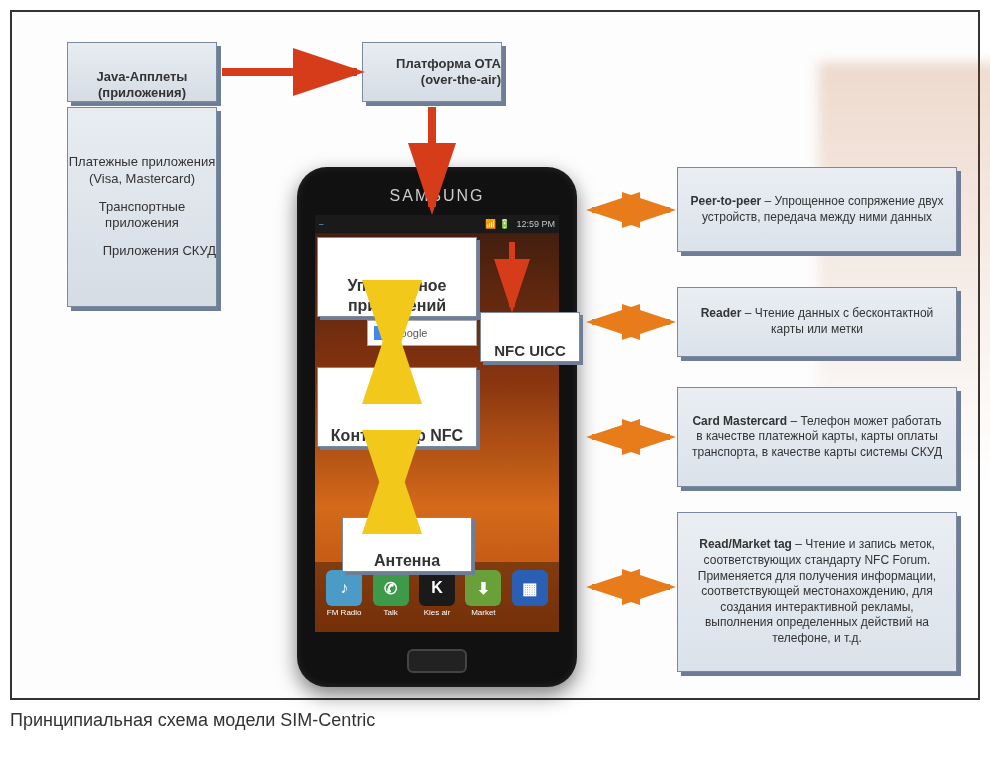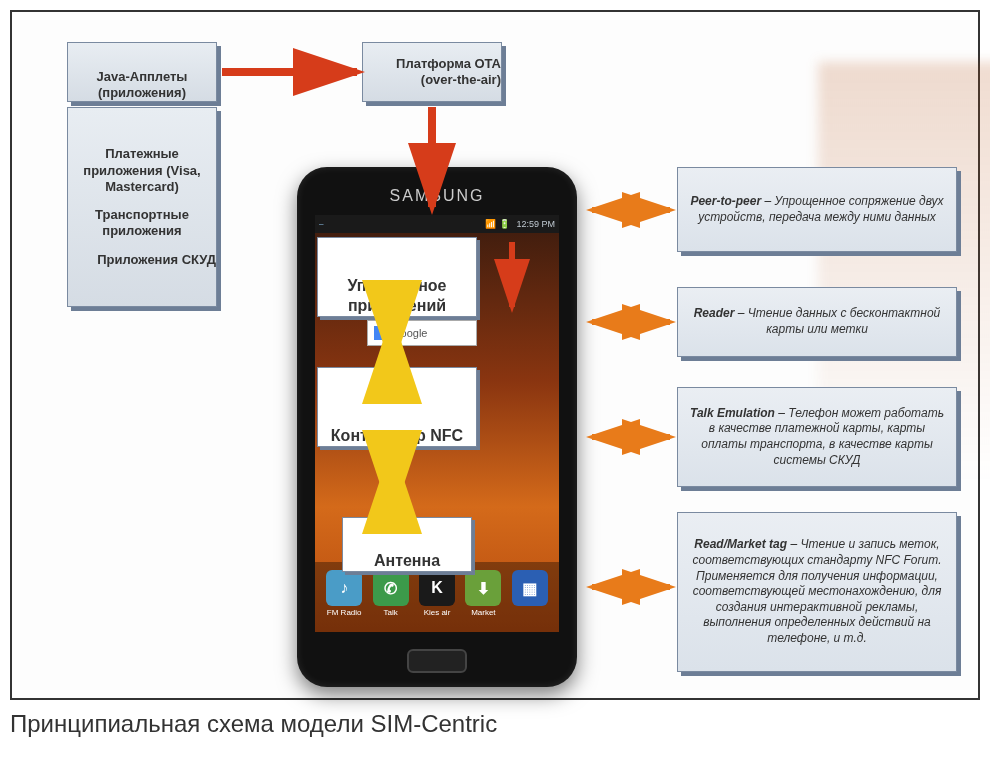--- a/index.html
+++ b/index.html
@@ -17,56 +17,55 @@
     top: 10px;
     width: 970px;
     height: 690px;
     border: 2px solid #333;
     background: #fdfdfd;
   }
   .caption {
     position: absolute;
     left: 10px;
     top: 710px;
-    font-size: 24px;
+    font-size: 18px;
     color: #333;
   }
   .box {
     position: absolute;
     background: linear-gradient(to bottom, #e8edf2, #d5dce4);
     border: 1px solid #7a8aa0;
     box-shadow: 4px 4px 0 #6d7e96;
     font-size: 13px;
     text-align: center;
     display: flex;
     align-items: flex-end;
     justify-content: center;
     color: #333;
     line-height: 1.25;
   }
   .box.white {
     background: #fff;
     box-shadow: 3px 3px 0 #6d7e96;
   }
   .box.tall { flex-direction: column; gap: 12px; font-weight: bold; }
-  .box.tall span { display: block; font-weight: bold; }
+  .box.tall span { display: block; font-weight: normal; }
   .right-box {
     position: absolute;
     background: linear-gradient(to bottom, #eaeef3, #dbe2ea);
     border: 1px solid #7a8aa0;
     box-shadow: 4px 4px 0 #6d7e96;
     font-size: 12px;
     padding: 10px 12px;
     color: #333;
     line-height: 1.3;
     text-align: center;
     display: flex;
     align-items: center;
     justify-content: center;
-    font-style: italic;
   }
   .right-box b { font-weight: bold; }
   
   .phone {
     position: absolute;
     left: 285px;
     top: 155px;
     width: 280px;
     height: 520px;
     background: #111;
@@ -222,39 +221,42 @@
         </div>
     </div>
     <div class="phone-home"></div>
   </div>
   <div class="phone-reflection"></div>
 
   <div class="box white" style="left:305px; top:225px; width:160px; height:80px; font-size:16px; font-weight:bold;">
     <span>Упрощенное приложений</span>
   </div>
 
+  <div class="box white" style="left:468px; top:300px; width:100px; height:50px; font-size:15px; font-weight:bold;">
+    <span>NFC UICC</span>
+  </div>
 
   <div class="box white" style="left:305px; top:355px; width:160px; height:80px; font-size:16px; font-weight:bold;">
     <span>Контроллер NFC</span>
   </div>
 
   <div class="box white" style="left:330px; top:505px; width:130px; height:55px; font-size:16px; font-weight:bold;">
     <span>Антенна</span>
   </div>
 
   <div class="right-box" style="left:665px; top:155px; width:280px; height:85px;">
     <div><b>Peer-to-peer</b><span> – Упрощенное сопряжение двух устройств, передача между ними данных</span></div>
   </div>
 
   <div class="right-box" style="left:665px; top:275px; width:280px; height:70px;">
     <div><b>Reader</b><span> – Чтение данных с бесконтактной карты или метки</span></div>
   </div>
 
   <div class="right-box" style="left:665px; top:375px; width:280px; height:100px;">
-    <div><b>Talk Emulation</b><span> – Телефон может работать в качестве платежной карты, карты оплаты транспорта, в качестве карты системы СКУД</span></div>
+    <div><b>Card Mastercard</b><span> – Телефон может работать в качестве платежной карты, карты оплаты транспорта, в качестве карты системы СКУД</span></div>
   </div>
 
   <div class="right-box" style="left:665px; top:500px; width:280px; height:160px;">
     <div><b>Read/Market tag</b><span> – Чтение и запись меток, соответствующих стандарту NFC Forum. Применяется для получения информации, соответствующей местонахождению, для создания интерактивной рекламы, выполнения определенных действий на телефоне, и т.д.</span></div>
   </div>
 
   <svg class="arrow" style="left:0;top:0;width:970px;height:690px;">
     <defs>
       <marker id="redHead" markerWidth="10" markerHeight="10" refX="8" refY="3" orient="auto">
         <path d="M0,0 L0,6 L9,3 z" fill="#d63c1a"></path>

